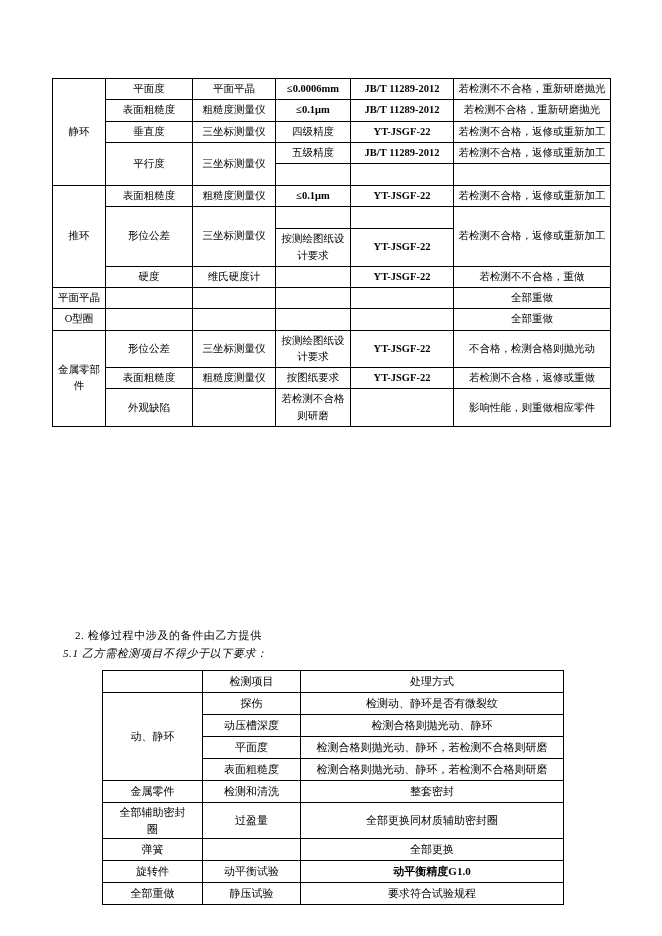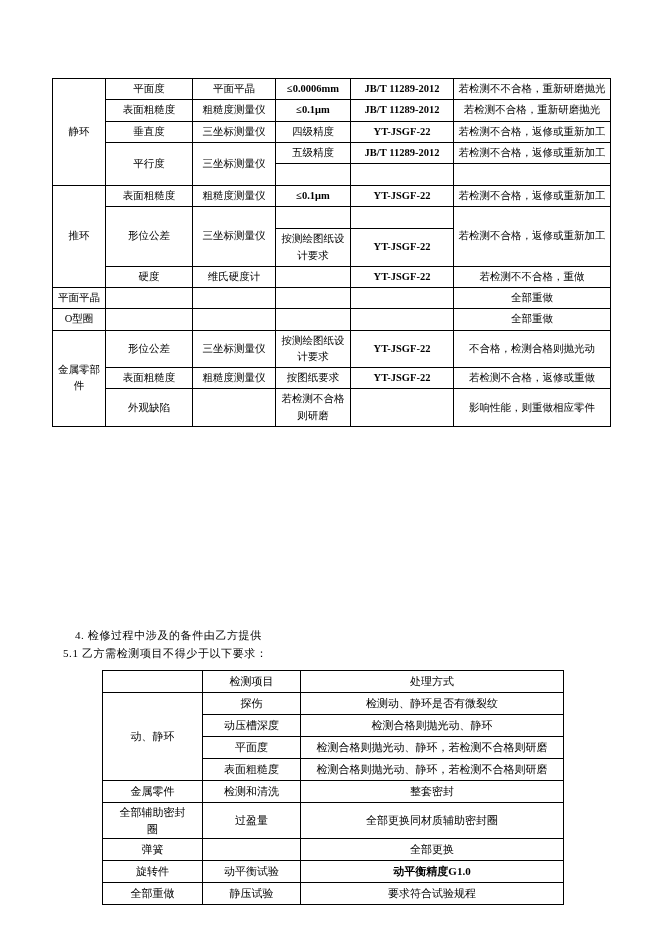--- a/index.html
+++ b/index.html
@@ -53,21 +53,21 @@
   .empty-row td { height: 17px; }
 
   
   .para {
     position: absolute;
     font-size: 11px;
     line-height: 1.5;
     letter-spacing: 0.6px;
   }
   .para-5   { left: 75px; top: 627px; }
-  .para-51  { left: 63px; top: 645px; }
+  .para-51  { left: 63px; top: 645px; font-style: italic; }
 
   
   .tbl2-wrap {
     position: absolute;
     left: 102px;
     top: 670px;
     width: 461px;
   }
   table.grid2 {
     border-collapse: collapse;
@@ -212,21 +212,21 @@
           <td>外观缺陷</td>
           <td></td>
           <td>若检测不合格则研磨</td>
           <td></td>
           <td>影响性能，则重做相应零件</td>
         </tr>
       </tbody>
     </table>
   </div>
 
-  <div class="para para-5">4. 检修过程中涉及的备件由乙方提供</div>
+  <div class="para para-5">2. 检修过程中涉及的备件由乙方提供</div>
   <div class="para para-51">5.1 乙方需检测项目不得少于以下要求：</div>
 
   <div class="tbl2-wrap">
     <table class="grid2">
       <colgroup>
         <col class="d-cat">
           <col class="d-item">
           <col class="d-act">
       </colgroup>
       <tbody>

